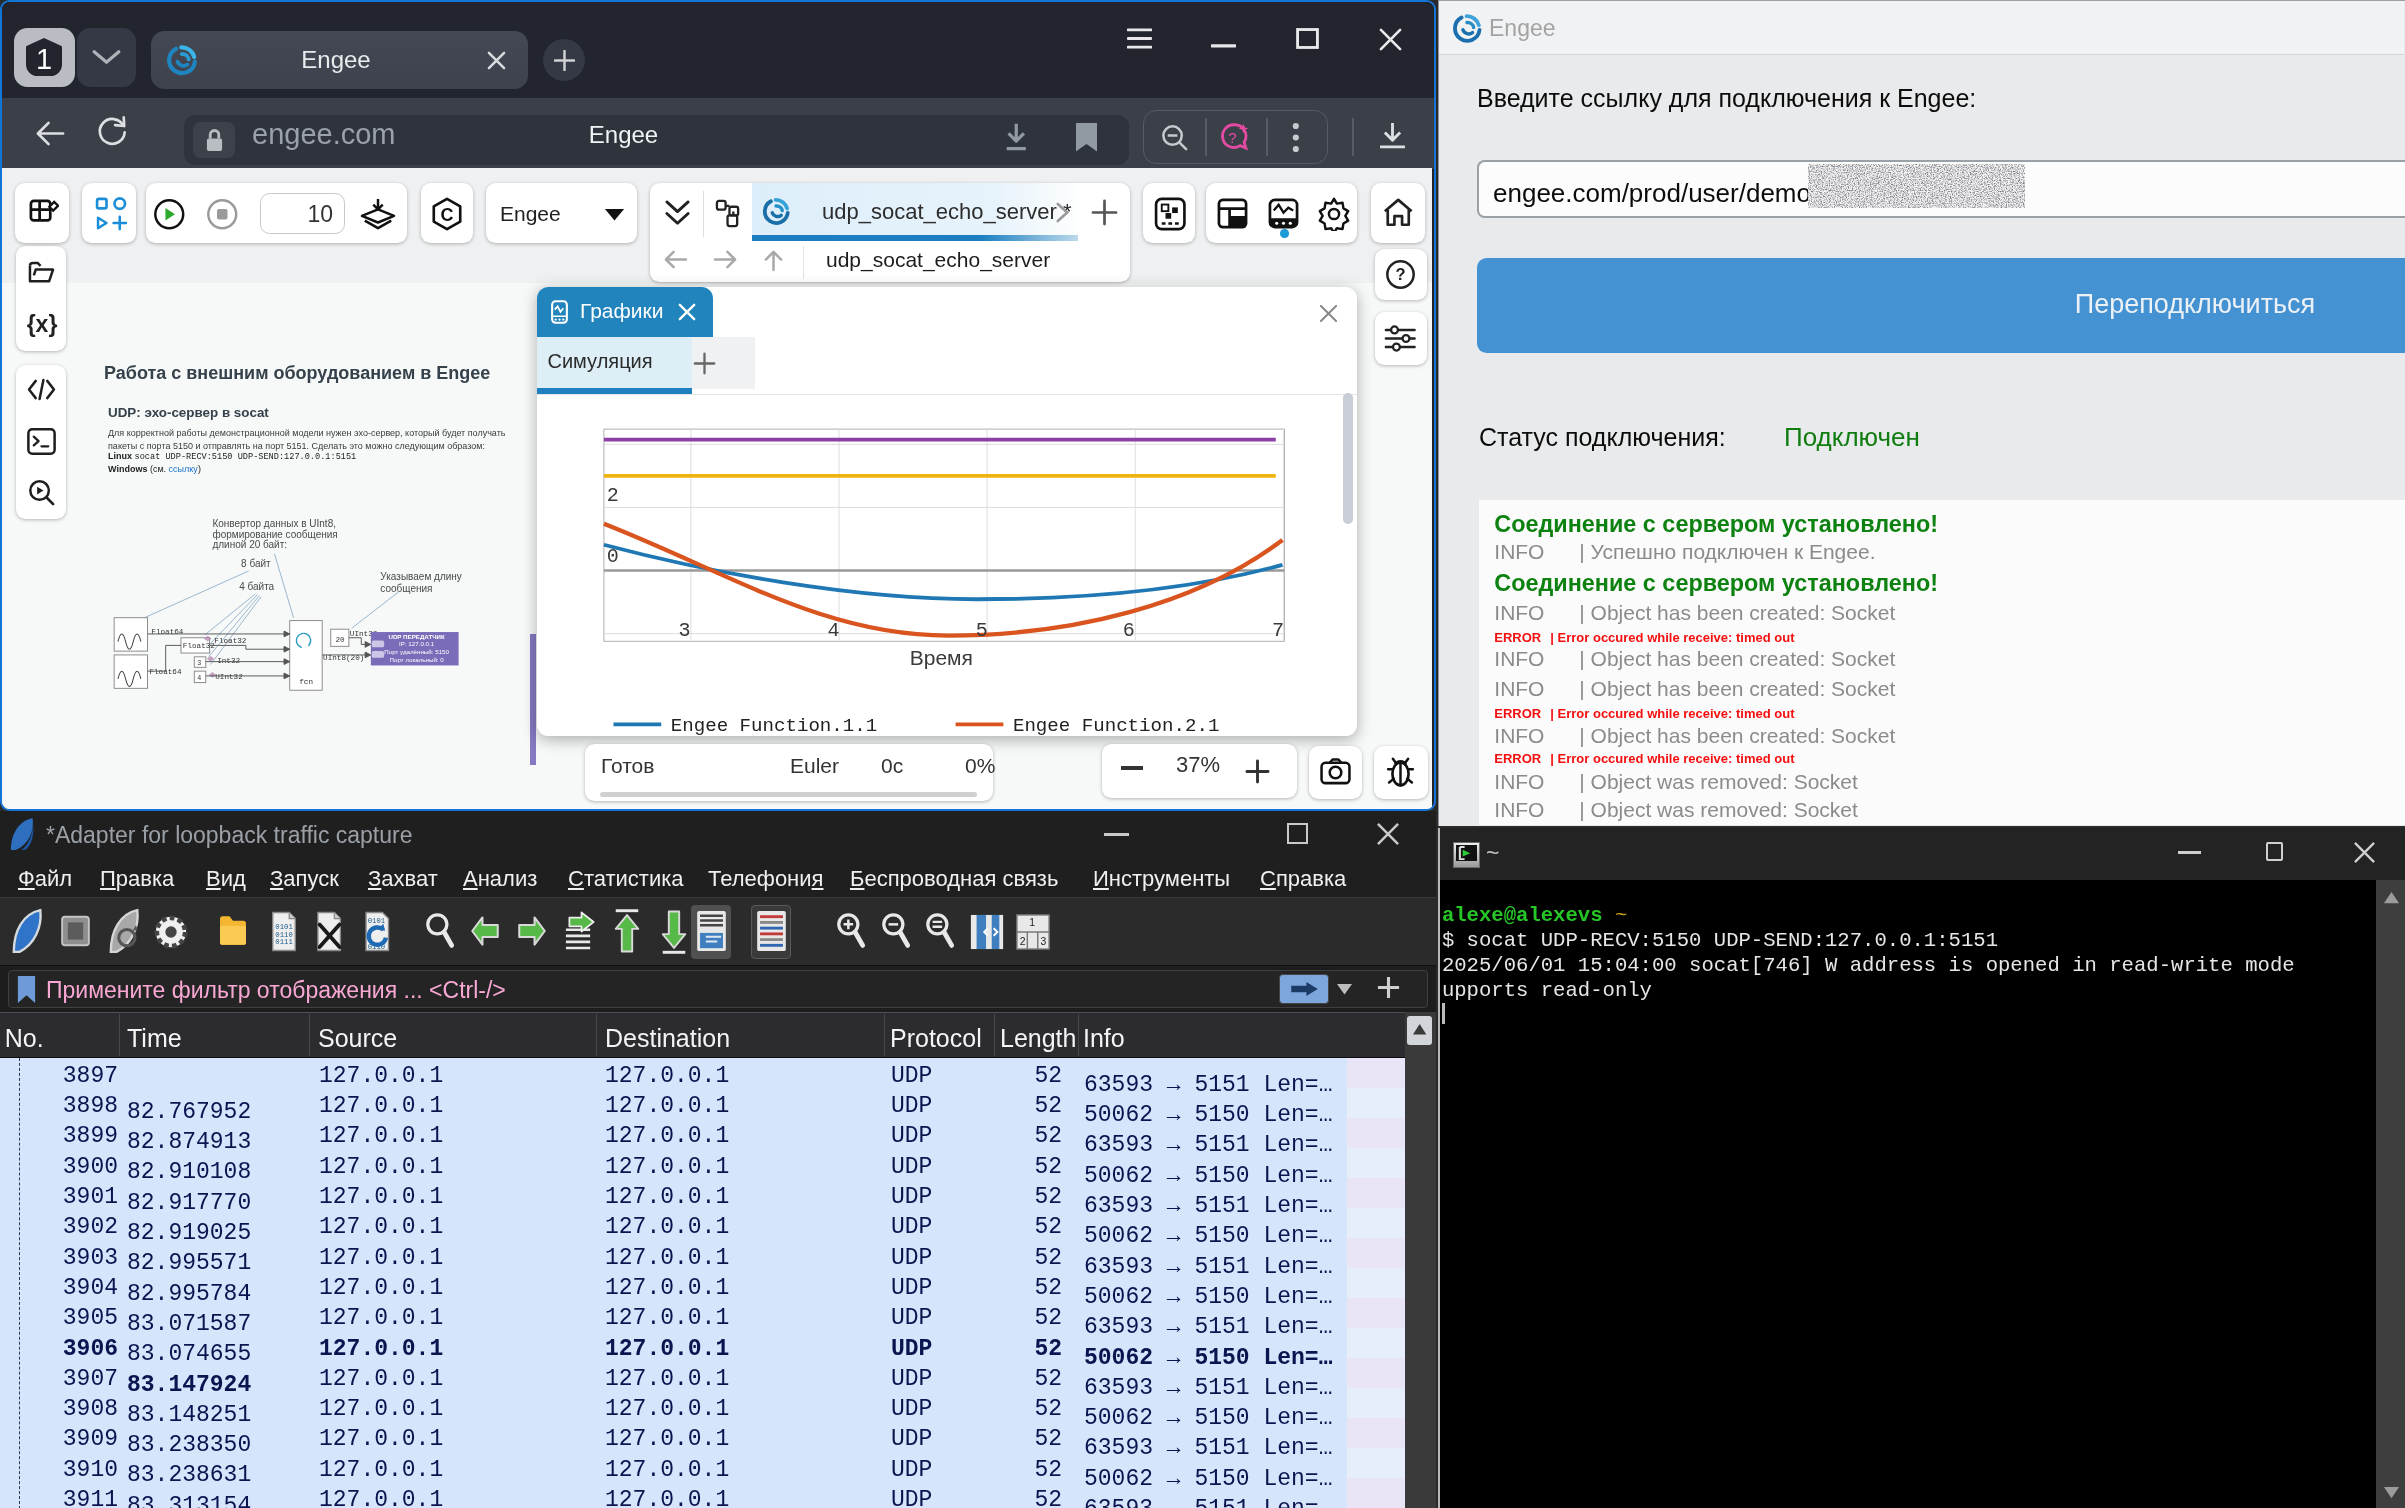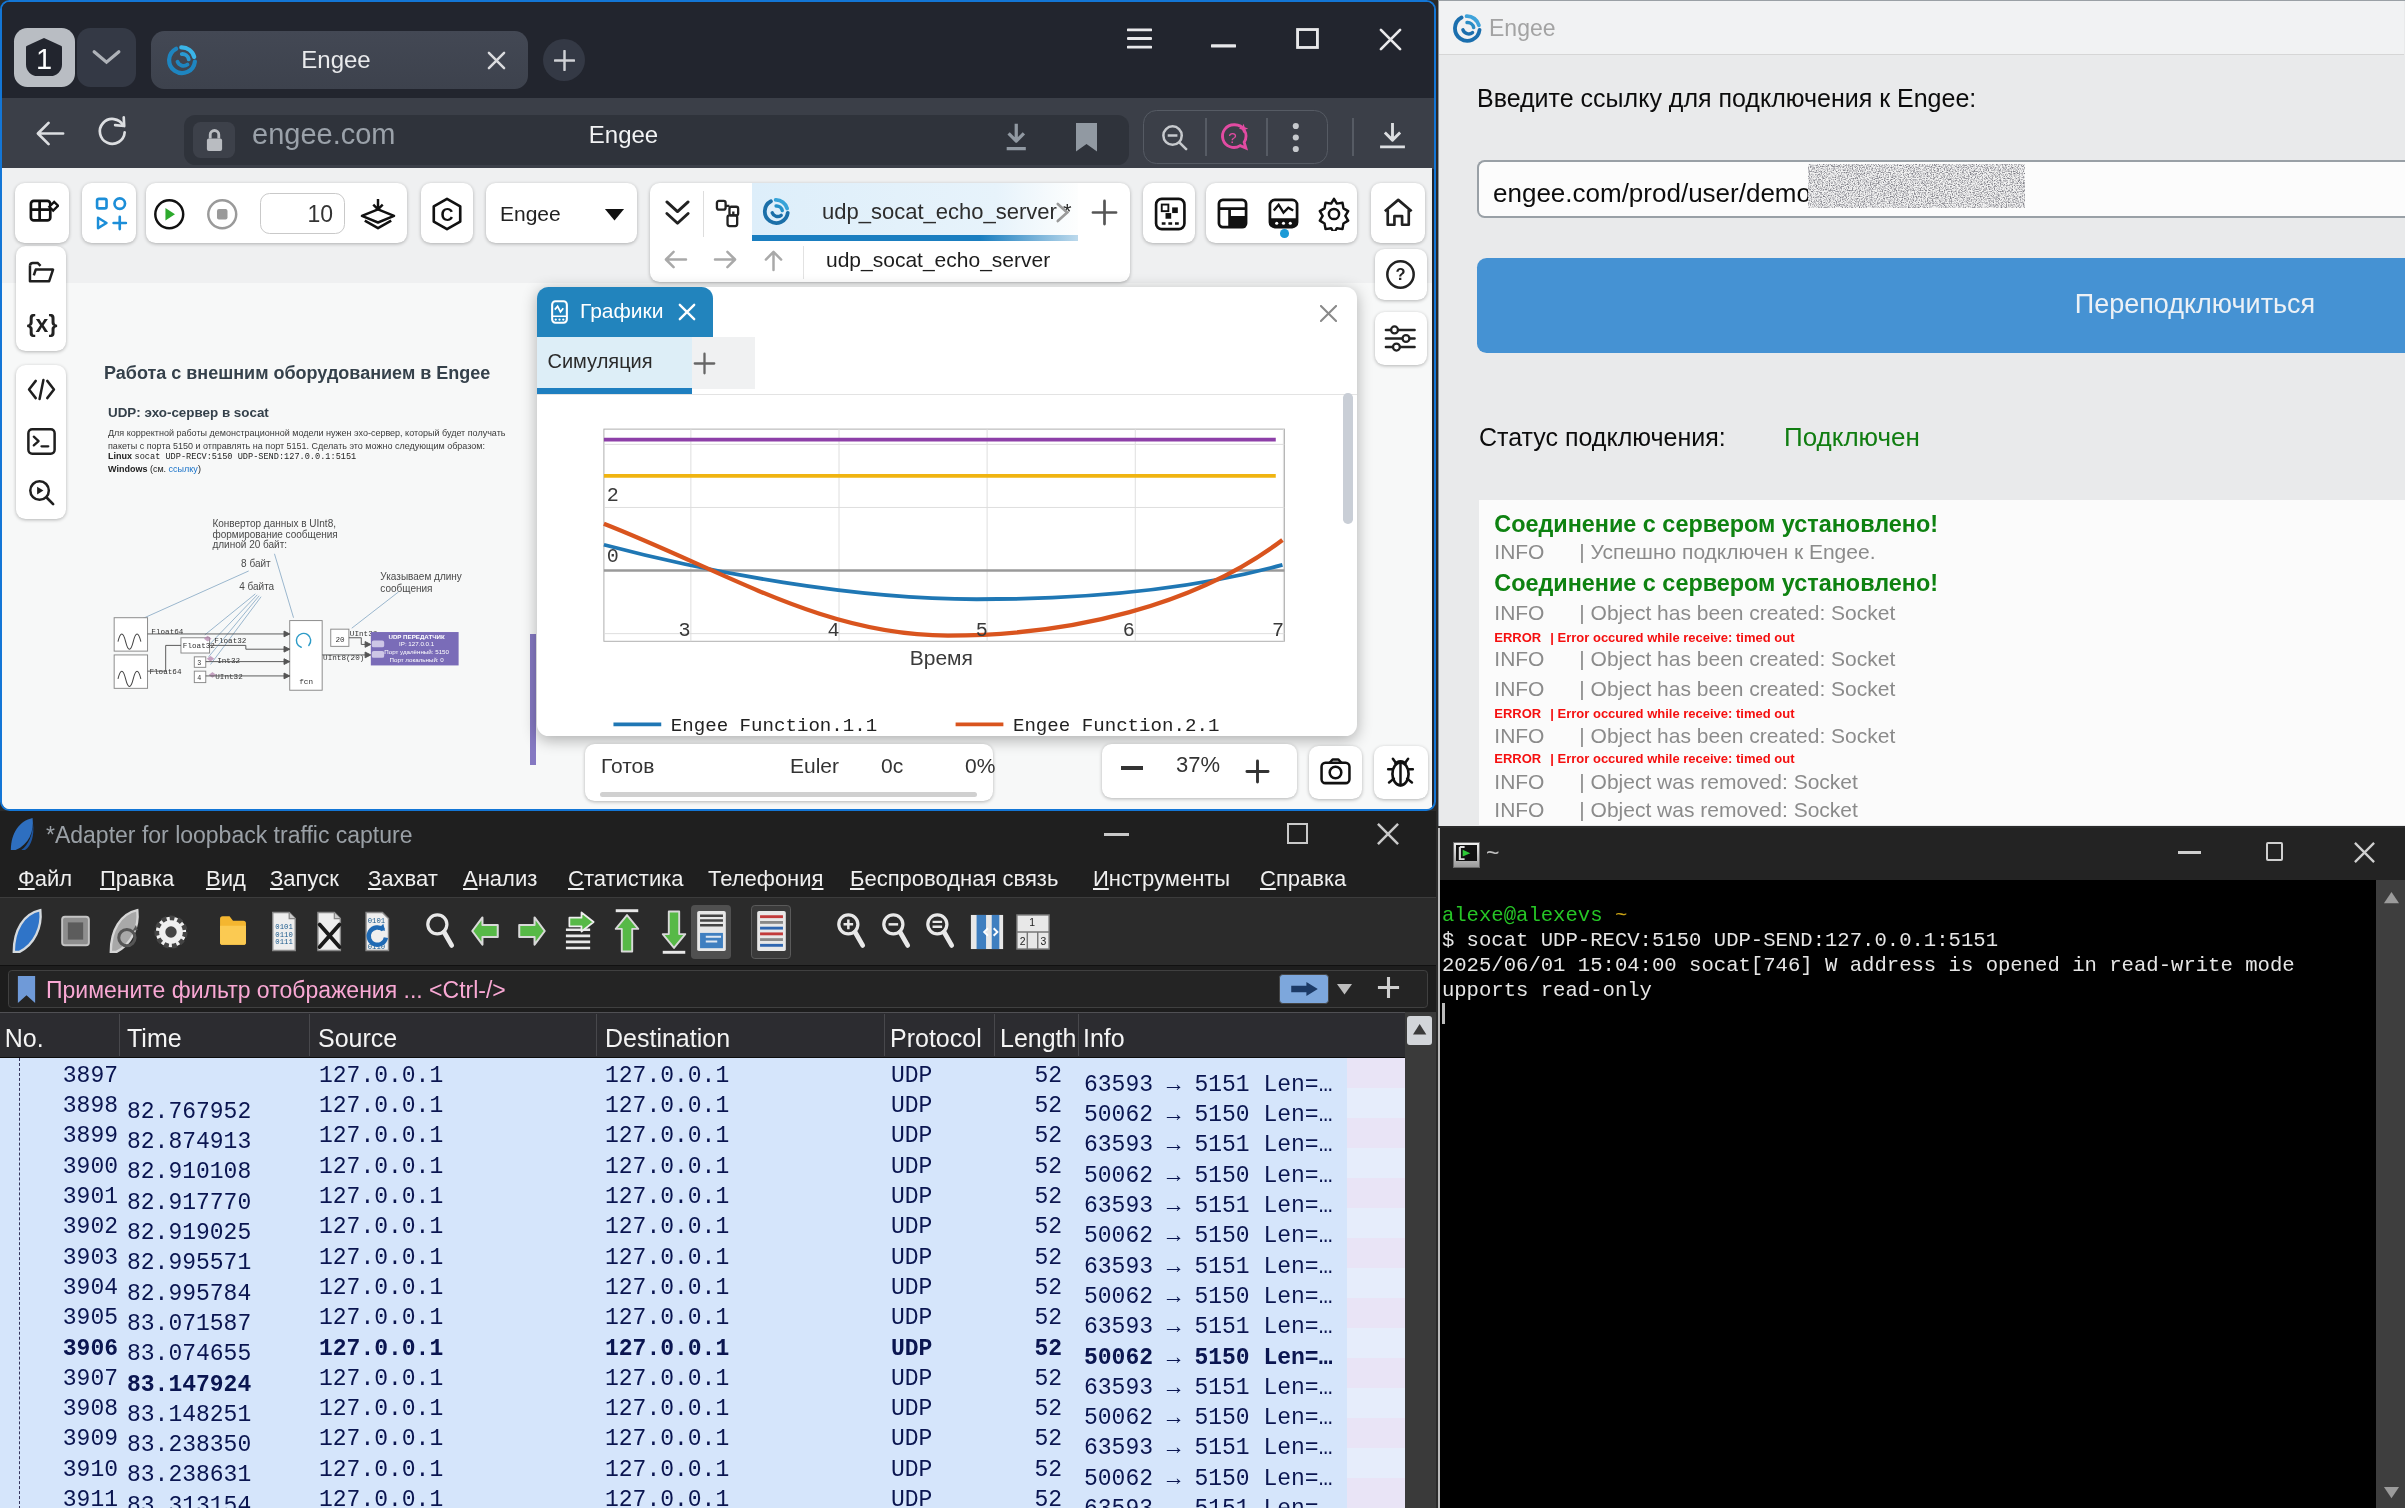--- a/index.html
+++ b/index.html
@@ -700,21 +700,21 @@
   <svg class="icon" style="left:17px;top:18px;" width="19" height="14.3" viewBox="0 0 20 15">
       <path d="M3 1 H8 M3 1 V14 H8" stroke="#ddd" stroke-width="2.2" fill="none"></path>
       <path d="M6 4 L14 7.5 L6 11 Z" fill="#2dc937"></path>
     </svg>
   <div class="abs" style="left:46px;top:11.5px;font-size:23px;color:#bdbdbd;">~</div>
   <div class="abs" style="left:738px;top:23px;width:23px;height:2.9px;background:#cfcfcf;"></div>
   <div class="abs" style="left:826px;top:14.3px;width:17px;height:19px;border:2.4px solid #cfcfcf;border-radius:1.9px;"></div>
   <svg class="icon" style="left:913px;top:13.4px;" width="23" height="23" viewBox="0 0 24 24">
       <path d="M2 2 L22 22 M22 2 L2 22" stroke="#cfcfcf" stroke-width="2.4"></path>
     </svg>
-  <div class="abs mono" id="console" style="left:0;top:52px;width:936px;height:629px;background:#000;color:#e6e6e6;font-size:20.6px;line-height:25px;padding:23px 0 0 1.9px;white-space:pre;"><span style="color:#26c626;">alexe@alexevs</span> <span style="color:#c8a115;">~</span>
+  <div class="abs mono" id="console" style="left:0;top:52px;width:936px;height:629px;background:#000;color:#e6e6e6;font-size:20.6px;line-height:25px;padding:23px 0 0 1.9px;white-space:pre;"><span style="color:#26c626;font-weight:bold;">alexe@alexevs</span> <span style="color:#c8a115;">~</span>
 $ socat UDP-RECV:5150 UDP-SEND:127.0.0.1:5151
 2025/06/01 15:04:00 socat[746] W address is opened in read-write mode
 upports read-only
 <span style="display:inline-block;width:2.9px;height:21px;background:#bbb;"></span></div>
   <div class="abs" style="left:936px;top:52px;width:32px;height:629px;background:#3e3e3e;"></div>
   <svg class="icon" style="left:943px;top:63px;" width="17" height="13.4" viewBox="0 0 18 14">
       <path d="M9 1 L17 13 H1 Z" fill="#9b9b9b"></path>
     </svg>
   <svg class="icon" style="left:943px;top:658px;" width="17" height="13.4" viewBox="0 0 18 14">
       <path d="M9 13 L17 1 H1 Z" fill="#9b9b9b"></path>

